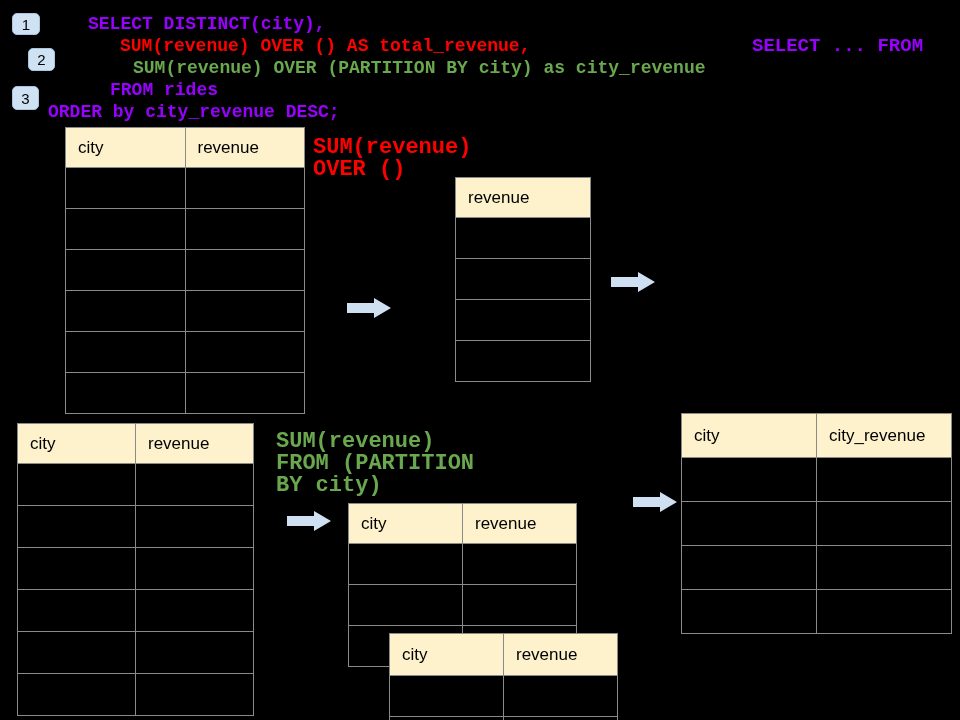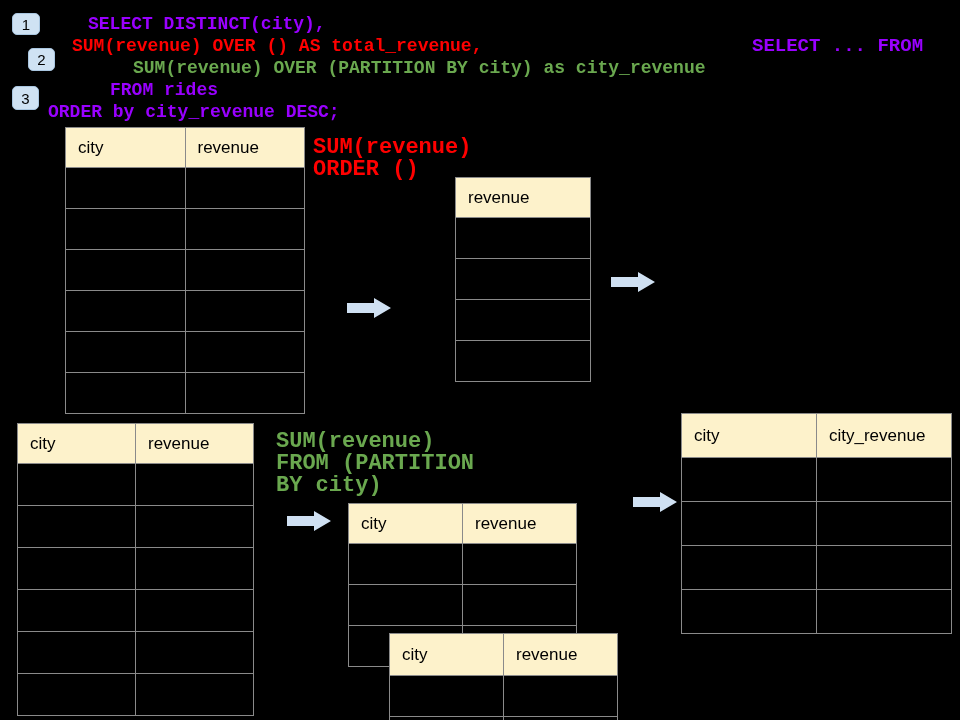--- a/index.html
+++ b/index.html
@@ -35,21 +35,21 @@
   #badge-2{left:28px;top:48px;width:27px;height:23px;}
   #badge-3{left:12px;top:86px;width:27px;height:24px;}
   
   #sql-code{
     position:absolute;left:0;top:13px;
     font-family:"Liberation Mono", monospace;
     font-weight:bold;font-size:18px;line-height:22px;
     white-space:pre;
   }
   .line-0{margin-left:88px;}
-  .line-1{margin-left:72px;}
+  .line-1{margin-left:120px;}
   .line-2{margin-left:133px;}
   .line-3{margin-left:110px;}
   .line-4{margin-left:48px;}
   
   #side-note{
     position:absolute;left:752px;top:36px;
     font-family:"Liberation Mono", monospace;
     font-weight:bold;font-size:19px;line-height:21px;
     white-space:pre;
   }
@@ -106,21 +106,21 @@
 <body>
 
 <div id="badge-1" class="badge">1</div>
 <div id="badge-2" class="badge">2</div>
 <div id="badge-3" class="badge">3</div>
 
 <div id="sql-code"><div class="line-0" style="color: rgb(153, 0, 255);">SELECT DISTINCT(city),</div><div class="line-1" style="color: rgb(255, 0, 0);">SUM(revenue) OVER () AS total_revenue,</div><div class="line-2" style="color: rgb(106, 168, 79);">SUM(revenue) OVER (PARTITION BY city) as city_revenue</div><div class="line-3" style="color: rgb(153, 0, 255);">FROM rides</div><div class="line-4" style="color: rgb(153, 0, 255);">ORDER by city_revenue DESC;</div></div>
 
 <div id="side-note" style="color: rgb(153, 0, 255);"><div>SELECT ... FROM</div></div>
 
-<div id="total-label" class="annotation" style="color: rgb(255, 0, 0);"><div>SUM(revenue)</div><div>ORDER ()</div></div>
+<div id="total-label" class="annotation" style="color: rgb(255, 0, 0);"><div>SUM(revenue)</div><div>OVER ()</div></div>
 
 <div id="partition-label" class="annotation" style="color: rgb(106, 168, 79);"><div>SUM(revenue)</div><div>FROM (PARTITION</div><div>BY city)</div></div>
 
 <table id="table-rides-top" class="sqltable">
     <thead>
       <tr>
         <th>city</th>
         <th>revenue</th>
       </tr>
     </thead>

